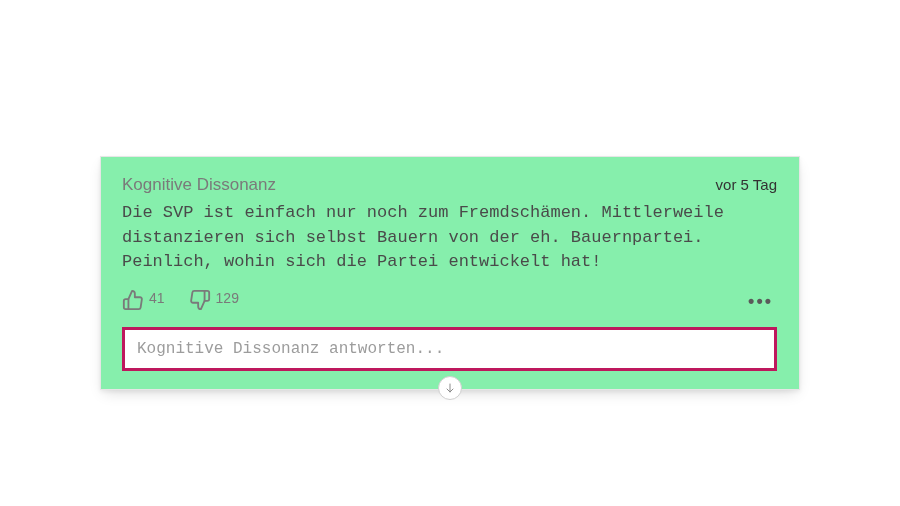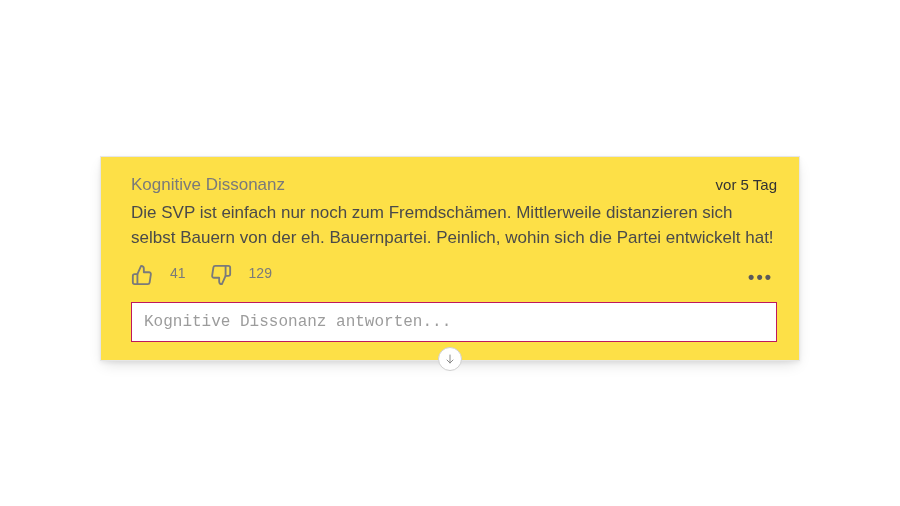--- a/index.html
+++ b/index.html
@@ -11,23 +11,23 @@
     font-family: "Segoe UI", "Helvetica Neue", Arial, sans-serif;
     position: relative;
     overflow: hidden;
   }
   .card {
     position: absolute;
     left: 100px;
     top: 156px;
     width: 700px;
     box-sizing: border-box;
-    background: #fde047;
+    background: #86efac;
     border: 1px solid #e6e6e6;
-    padding: 18px 22px 18px 30px;
+    padding: 18px 22px 18px 21px;
     box-shadow: 0 6px 14px -4px rgba(0,0,0,0.15),
                 0 2px 4px rgba(0,0,0,0.06);
   }
   .header-row {
     display: flex;
     justify-content: space-between;
     align-items: baseline;
   }
   .author {
     font-size: 17px;
@@ -36,59 +36,60 @@
   }
   .timestamp {
     font-size: 15px;
     color: #333333;
   }
   .body-text {
     margin-top: 6px;
     font-size: 17px;
     line-height: 1.45;
     color: #4a4a4a;
+    font-family: Liberation Mono, monospace;
   }
   .action-row {
     display: flex;
     align-items: center;
     margin-top: 14px;
   }
   .vote-group {
     display: flex;
     align-items: center;
     margin-right: 24px;
     color: #7a7a7a;
     cursor: pointer;
   }
   .vote-group svg {
     flex: 0 0 auto;
   }
   .vote-count {
     font-size: 14px;
     color: #7a7a7a;
-    margin-left: 17px;
+    margin-left: 5px;
     position: relative;
     top: -4px;
   }
   .spacer {
     flex: 1;
   }
   .more-btn {
     letter-spacing: 2px;
     color: #5a5a5a;
     font-weight: 700;
     font-size: 18px;
     cursor: pointer;
     padding: 2px 4px;
   }
   .reply-box {
     margin-top: 12px;
     width: 100%;
     box-sizing: border-box;
-    border: 1px solid #be185d;
+    border: 3px solid #be185d;
     padding: 10px 12px;
     font-size: 16px;
     color: #9c9c9c;
     font-family: "Courier New", monospace;
     background: #ffffff;
     outline: none;
   }
   .reply-box::placeholder {
     color: #9c9c9c;
   }

